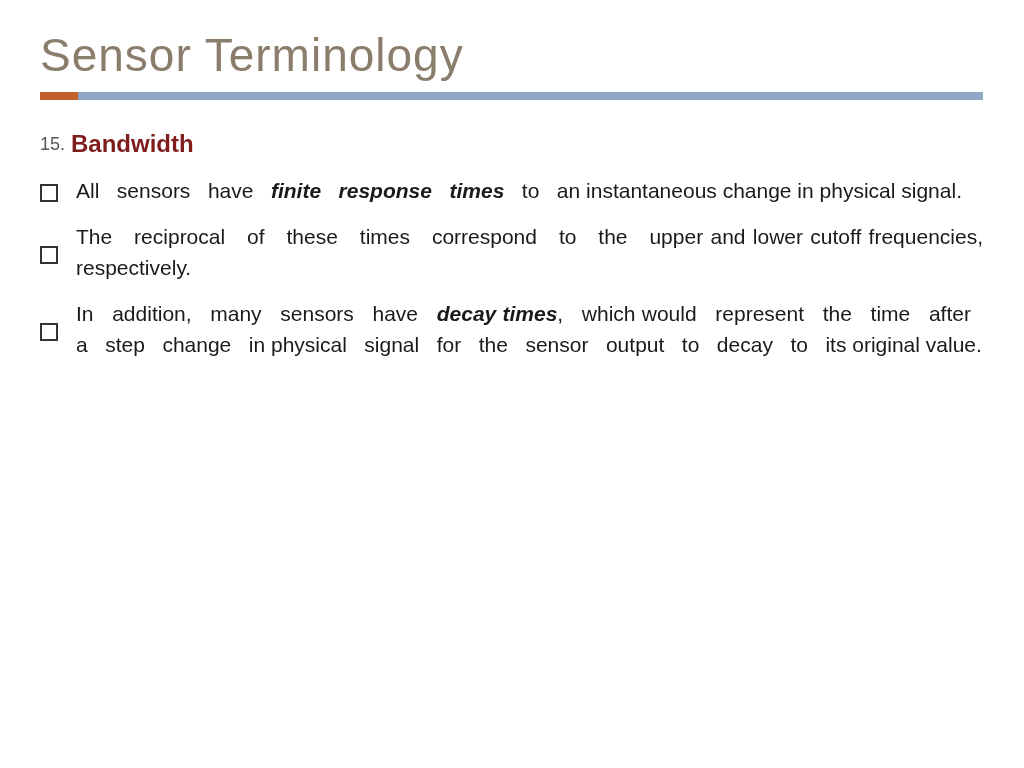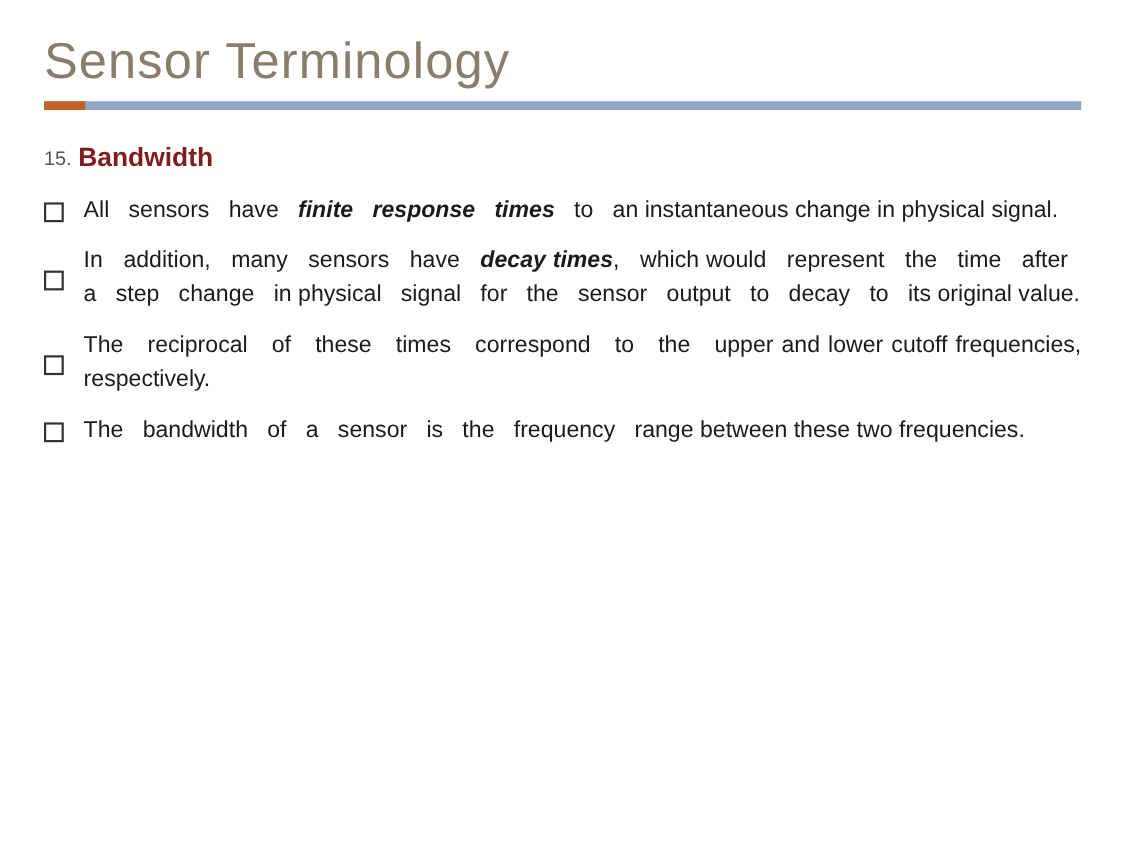--- a/index.html
+++ b/index.html
@@ -137,35 +137,29 @@
       <li class="bullet-item">
         <div class="bullet-checkbox"></div>
         <div class="bullet-text">
           All &nbsp; sensors &nbsp; have &nbsp; <span class="bold-italic">finite &nbsp; response &nbsp; times</span> &nbsp; to &nbsp; an instantaneous change in physical signal.
         </div>
       </li>
 
       <li class="bullet-item">
         <div class="bullet-checkbox"></div>
         <div class="bullet-text">
-          In &nbsp; addition, &nbsp; many &nbsp; sensors &nbsp; have &nbsp; <span class="bold-italic">decay times</span>, &nbsp; which would &nbsp; represent &nbsp; the &nbsp; time &nbsp; after &nbsp; a &nbsp; step &nbsp; change &nbsp; in physical &nbsp; signal &nbsp; for &nbsp; the &nbsp; sensor &nbsp; output &nbsp; to &nbsp; decay &nbsp; to &nbsp; its original value.
-        </div>
-      </li>
-
-      <li class="bullet-item">
-        <div class="bullet-checkbox"></div>
-        <div class="bullet-text">
           The &nbsp; reciprocal &nbsp; of &nbsp; these &nbsp; times &nbsp; correspond &nbsp; to &nbsp; the &nbsp; upper and lower cutoff frequencies, respectively.
         </div>
       </li>
 
       <li class="bullet-item">
         <div class="bullet-checkbox"></div>
         <div class="bullet-text">
-          The &nbsp; bandwidth &nbsp; of &nbsp; a &nbsp; sensor &nbsp; is &nbsp; the &nbsp; frequency &nbsp; range between these two frequencies.
+          In &nbsp; addition, &nbsp; many &nbsp; sensors &nbsp; have &nbsp; <span class="bold-italic">decay times</span>, &nbsp; which would &nbsp; represent &nbsp; the &nbsp; time &nbsp; after &nbsp; a &nbsp; step &nbsp; change &nbsp; in physical &nbsp; signal &nbsp; for &nbsp; the &nbsp; sensor &nbsp; output &nbsp; to &nbsp; decay &nbsp; to &nbsp; its original value.
         </div>
       </li>
+
 
     </ul>
 
   </div>
 
 </div>
 
 </body></html>

